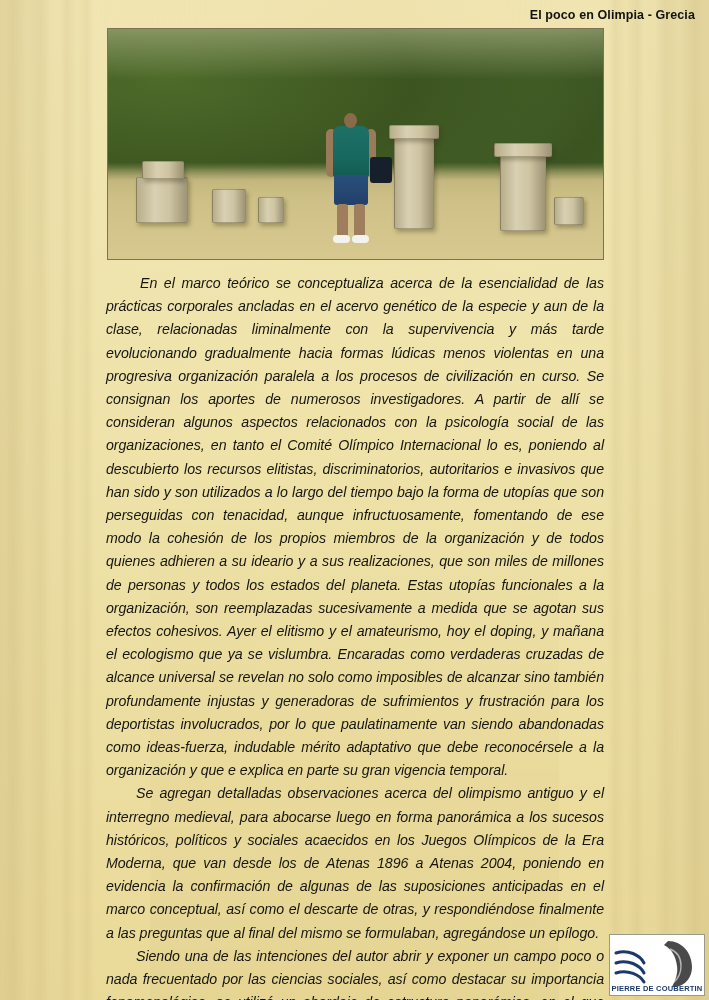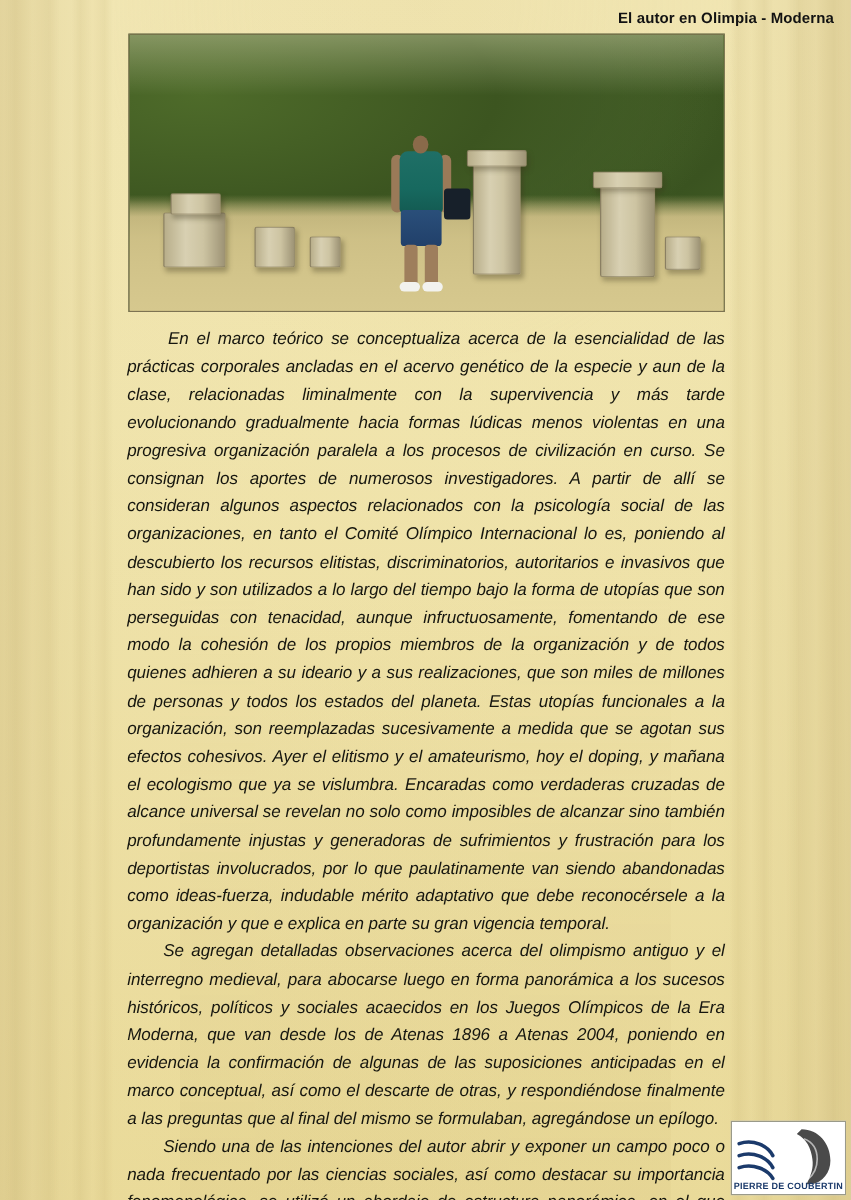--- a/index.html
+++ b/index.html
@@ -240,21 +240,21 @@
 
   <div class="bg-columns">
     <div class="col c1"></div>
     <div class="col c2"></div>
     <div class="col c3"></div>
     <div class="col c4"></div>
     <div class="arch"></div>
     <div class="arch2"></div>
   </div>
 
-  <div class="caption">El autor en Olimpia - Moderna</div>
+  <div class="caption">El poco en Olimpia - Grecia</div>
 
   <div class="photo-frame">
     <div class="photo">
       <div class="path"></div>
 
       <div class="ruin shadow" style="left:28px;  top:148px; width:52px; height:46px;"></div>
       <div class="ruin shadow" style="left:34px;  top:132px; width:42px; height:18px;"></div>
       <div class="ruin shadow" style="left:104px; top:160px; width:34px; height:34px;"></div>
       <div class="ruin shadow" style="left:150px; top:168px; width:26px; height:26px;"></div>
 

